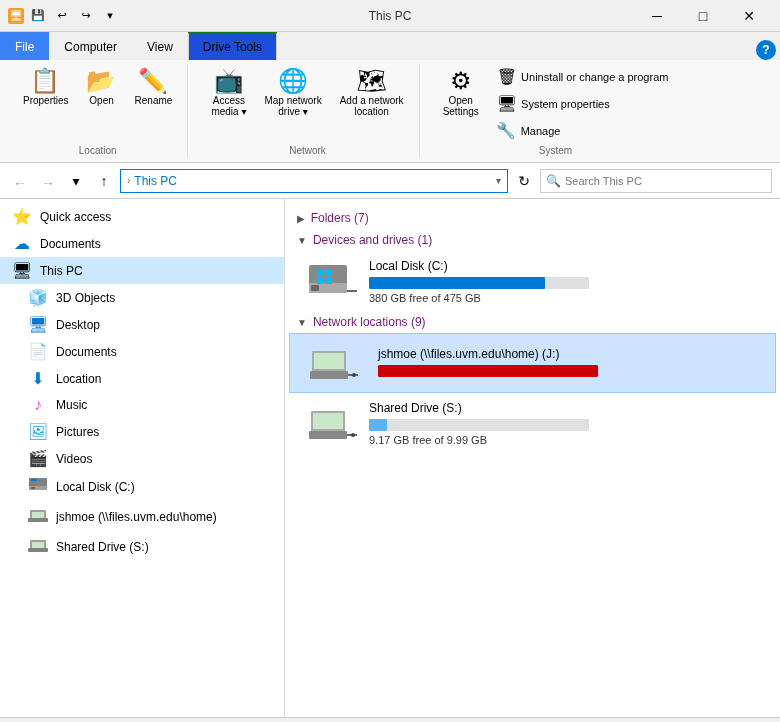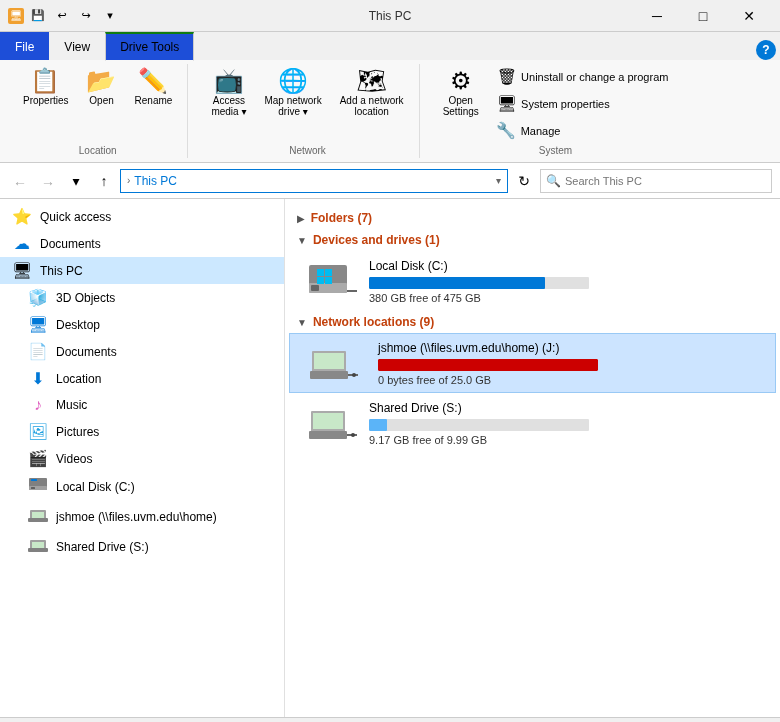--- a/index.html
+++ b/index.html
@@ -27,21 +27,21 @@
     .ribbon { background: #f8f8f8; border-bottom: 1px solid #ccc; }
     .ribbon-tabs { display: flex; background: #f0f0f0; }
     .ribbon-tab {
       padding: 6px 14px;
       font-size: 12px;
       cursor: pointer;
       border: 1px solid transparent;
       border-bottom: none;
       background: transparent;
     }
-    .ribbon-tab.file { background: #1d4ed8; color: white; padding: 6px 14px; }
+    .ribbon-tab.file { background: #3b82f6; color: white; padding: 6px 14px; }
     .ribbon-tab.active { background: #f8f8f8; border-color: #ccc; border-bottom: 1px solid #f8f8f8; margin-bottom: -1px; z-index: 1; }
     .ribbon-tab.drive-tools { background: #1d4ed8; border-top: 2px solid #107c10; }
     .ribbon-content { display: flex; padding: 4px 8px; gap: 8px; align-items: stretch; min-height: 80px; }
     .ribbon-group { display: flex; flex-direction: column; align-items: center; border-right: 1px solid #ddd; padding: 0 8px; position: relative; }
     .ribbon-group-buttons { display: flex; gap: 4px; align-items: flex-start; flex: 1; }
     .ribbon-group-label { font-size: 10px; color: #666; margin-top: 2px; padding-bottom: 2px; }
     .ribbon-btn { display: flex; flex-direction: column; align-items: center; cursor: pointer; padding: 4px 6px; border: 1px solid transparent; border-radius: 2px; min-width: 44px; }
     .ribbon-btn .icon { font-size: 24px; line-height: 1; margin-bottom: 2px; }
     .ribbon-btn .label { font-size: 10px; text-align: center; white-space: nowrap; }
     .ribbon-btn-small { display: flex; align-items: center; gap: 4px; cursor: pointer; padding: 2px 6px; border: 1px solid transparent; border-radius: 2px; white-space: nowrap; }
@@ -77,21 +77,21 @@
     
     .sidebar { width: 285px; min-width: 285px; background: white; border-right: 1px solid #e0e0e0; overflow-y: auto; padding: 4px 0; position: relative; }
     .sidebar-item { display: flex; align-items: center; gap: 8px; padding: 4px 12px; cursor: pointer; font-size: 12px; white-space: nowrap; }
     .sidebar-item.selected { background: #cce8ff; }
     .sidebar-item .icon { font-size: 16px; width: 20px; text-align: center; flex-shrink: 0; }
 
     
     .content { flex: 1; background: white; overflow-y: auto; padding: 8px 0; }
     .section-header { display: flex; align-items: center; gap: 6px; padding: 4px 12px; font-size: 12px; cursor: pointer; }
     .section-chevron { font-size: 10px; color: #555; }
-    .section-title { font-weight: bold; color: #c2410c; }
+    .section-title { font-weight: normal; color: #701a75; }
 
     
     .drive-item { display: flex; align-items: center; gap: 12px; padding: 6px 24px; cursor: pointer; }
     .drive-item.selected { background: #cce4ff; border: 1px solid #99c9f5; margin: 0 4px; padding: 5px 20px; gap: 20px; }
     .drive-icon { width: 48px; height: 48px; display: flex; align-items: center; justify-content: center; flex-shrink: 0; }
     .drive-info { flex: 1; }
     .drive-name { font-size: 12px; margin-bottom: 4px; }
     .drive-bar-bg { height: 12px; background: #e0e0e0; border-radius: 1px; width: 220px; margin-bottom: 3px; overflow: hidden; }
     .drive-bar-fill { height: 100%; border-radius: 1px; }
     .drive-bar-fill.blue { background: #0078d7; }
@@ -139,20 +139,21 @@
   <div class="title-bar-controls">
     <button class="title-ctrl">─</button>
     <button class="title-ctrl">□</button>
     <button class="title-ctrl close">✕</button>
   </div>
 </div>
 
 <div class="ribbon">
   <div class="ribbon-tabs">
     <button class="ribbon-tab file">File</button>
+    <button class="ribbon-tab">Computer</button>
     <button class="ribbon-tab">View</button>
     <button class="ribbon-tab drive-tools active">Drive Tools</button>
     <div style="flex:1; display:flex; align-items:flex-end; justify-content:flex-end; padding-right:4px;">
       <div class="help-btn">?</div>
     </div>
   </div>
   <div class="ribbon-content">
 
     <div class="ribbon-group">
       <div class="ribbon-group-buttons">
@@ -374,21 +375,20 @@
           <rect x="0" y="28" width="38" height="8" rx="1" fill="#888"></rect>
           <line x1="38" y1="32" x2="48" y2="32" stroke="#666" stroke-width="2"></line>
           <circle cx="44" cy="32" r="2" fill="#444"></circle>
         </svg>
       </div>
       <div class="drive-info">
         <div class="drive-name">jshmoe (\\files.uvm.edu\home) (J:)</div>
         <div class="drive-bar-bg">
           <div class="drive-bar-fill red" style="width: 100%;"></div>
         </div>
-        <div class="drive-free">0 bytes free of 25.0 GB</div>
       </div>
     </div>
 
     <div class="drive-item">
       <div class="drive-icon">
         <svg width="48" height="40" viewBox="0 0 48 40">
           <rect x="2" y="8" width="34" height="22" rx="1" fill="#aaa"></rect>
           <rect x="4" y="10" width="30" height="16" fill="#c8e8c8"></rect>
           <rect x="0" y="28" width="38" height="8" rx="1" fill="#888"></rect>
           <line x1="38" y1="32" x2="48" y2="32" stroke="#666" stroke-width="2"></line>

